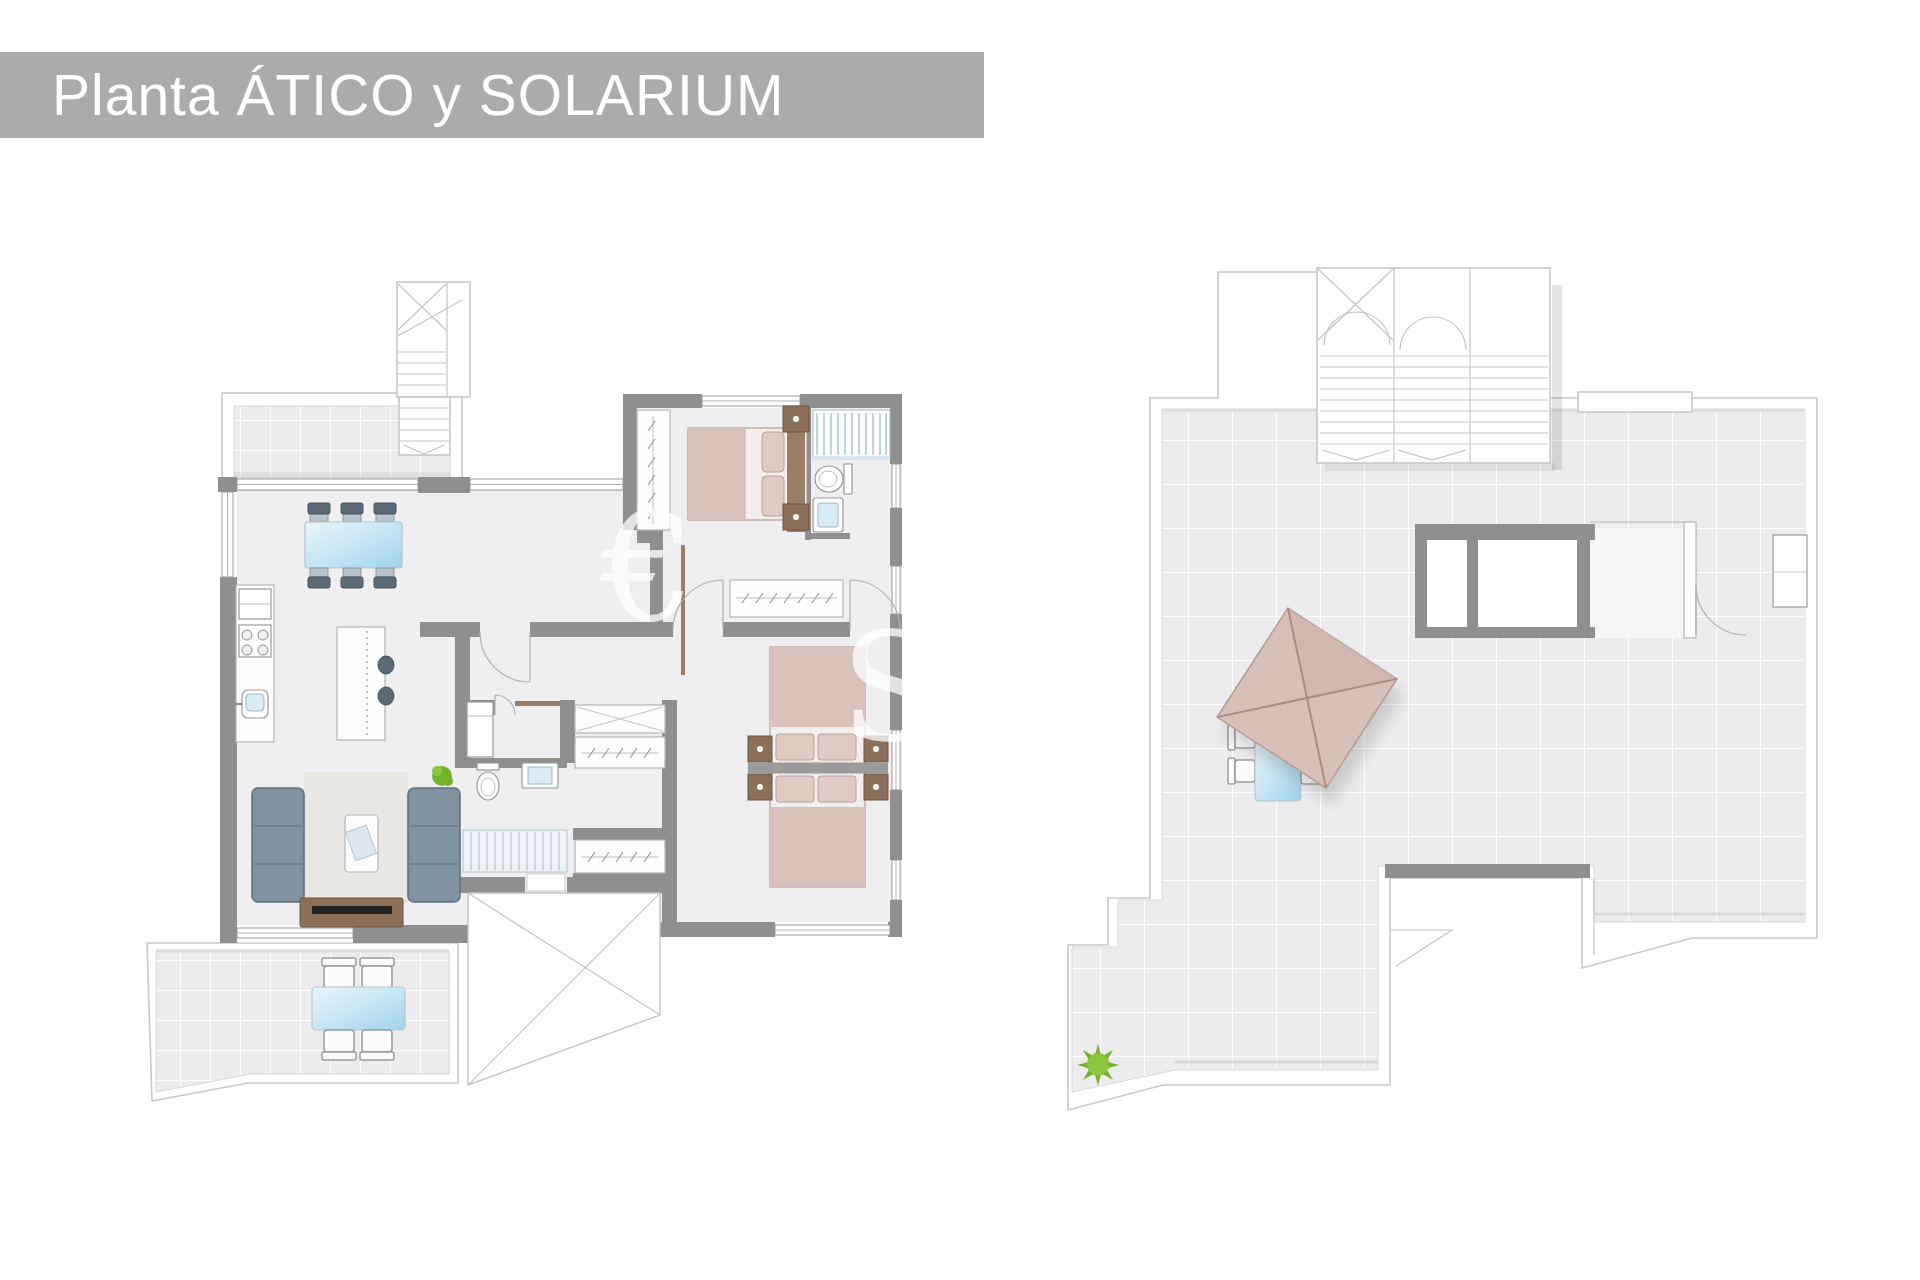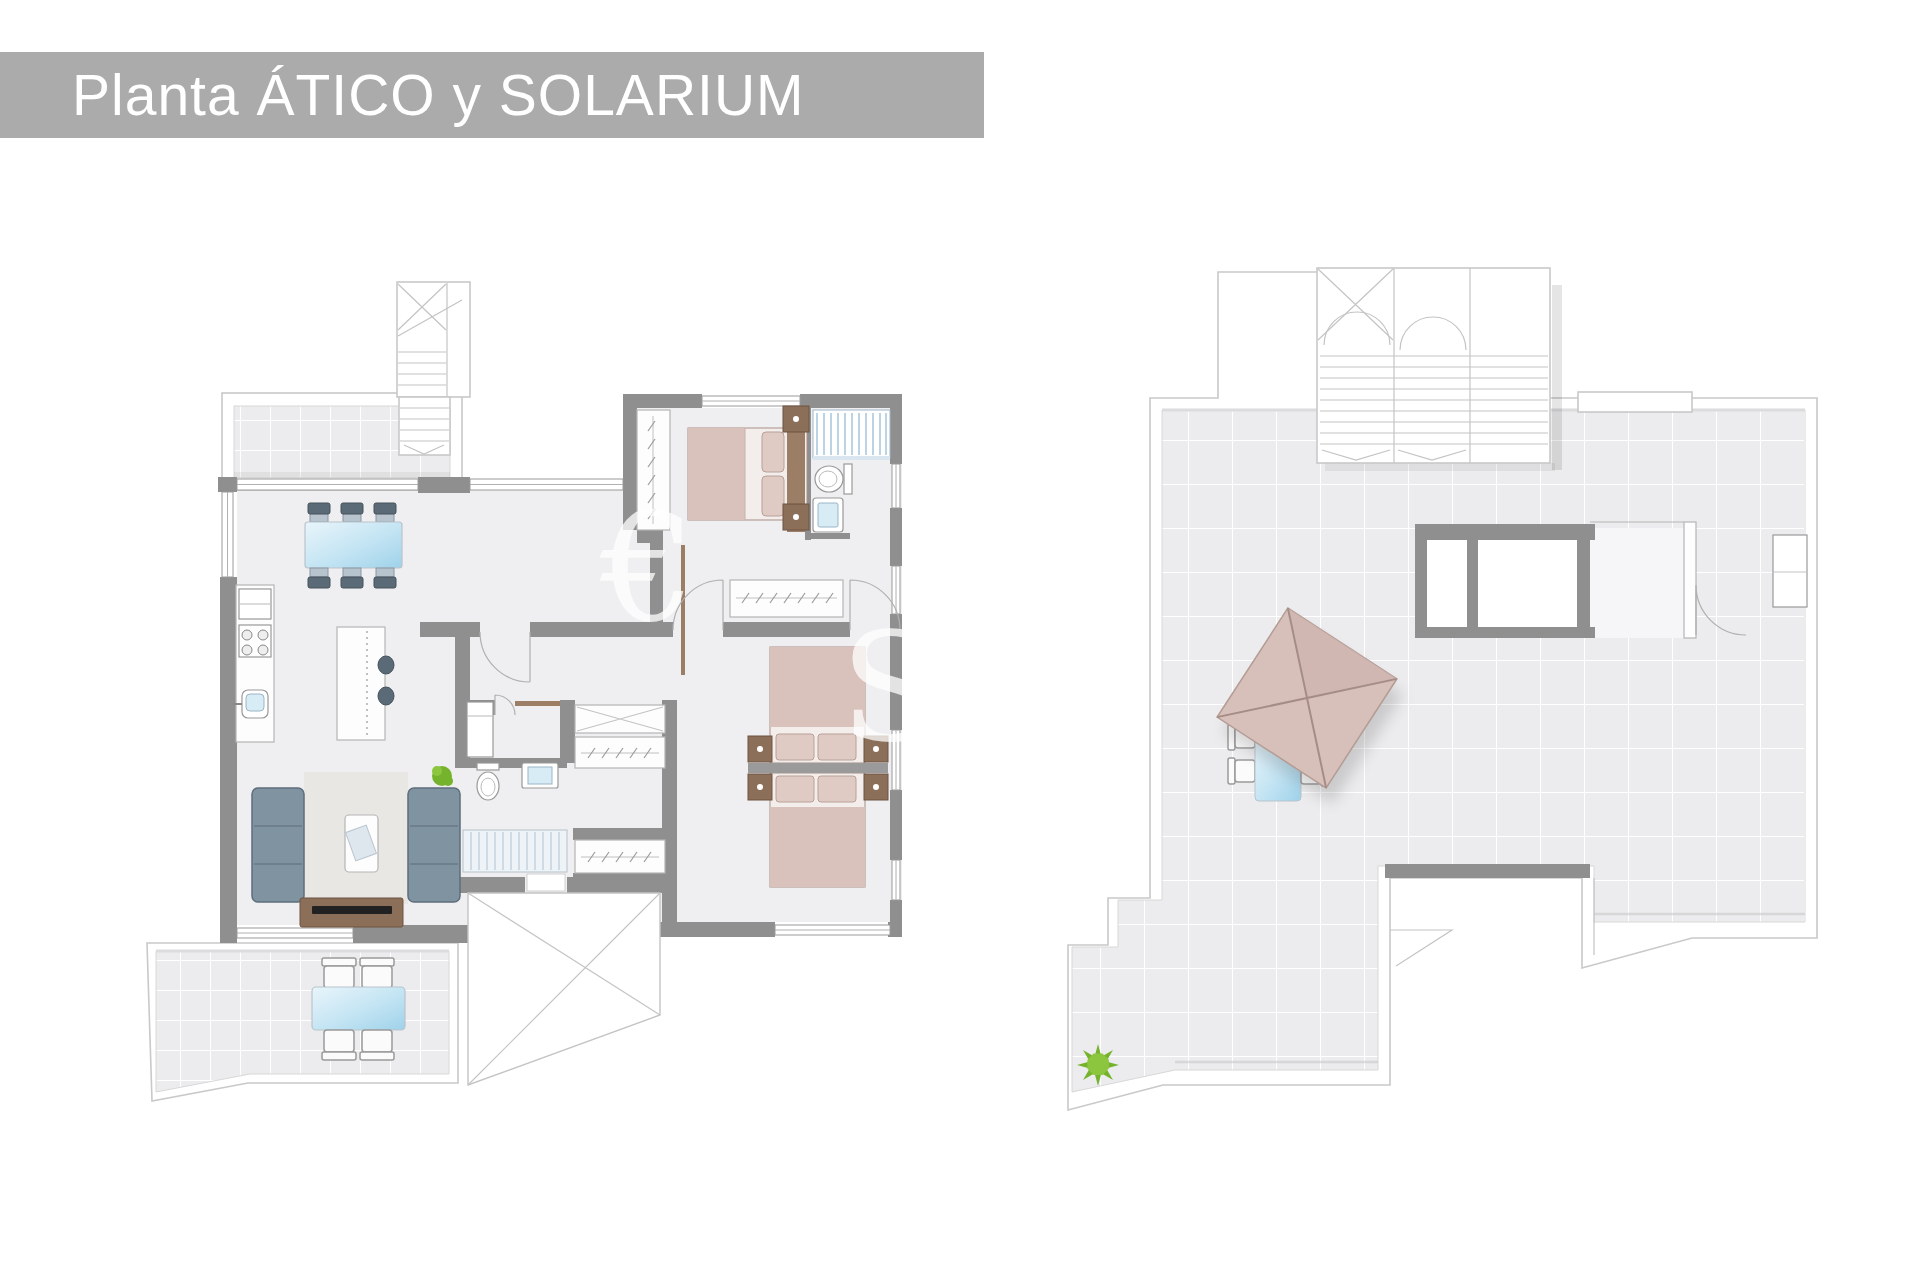--- a/index.html
+++ b/index.html
@@ -1,20 +1,20 @@
 <!DOCTYPE html>
 <html style="--title-bar: #ababab; --title-text: #ffffff; --wall: #8f8f8f; --wall-light: #b5b5b5; --outline: #c9c9c9; --floor: #efeff1; --tile: #ececee; --tile-line: #ffffff; --bed-pink: #d9c2bc; --bed-pink-dark: #a98f86; --wood-brown: #8b6f58; --wood-dark: #6d5442; --sofa-blue: #8093a1; --sofa-dark: #5d6e7c; --umbrella-pink: #d7c0ba; --umbrella-line: #a58d86; --plant-green: #76b32c;"><head>
 <meta charset="utf-8">
 <style>
   html,body{margin:0;padding:0;background:#fff;}
   .stage{position:relative;width:1920px;height:1280px;background:#fff;overflow:hidden;
          font-family:"Liberation Sans", sans-serif;}
   .title-bar{position:absolute;left:0;top:52px;width:984px;height:86px;
              background:var(--title-bar,#ababab);color:var(--title-text,#fff);
-             display:flex;align-items:center;padding-left:72px;box-sizing:border-box;
+             display:flex;align-items:center;padding-left:52px;box-sizing:border-box;
              font-size:57px;font-weight:400;letter-spacing:1px;white-space:nowrap;}
   svg{position:absolute;left:0;top:0;}
   
   .wall{fill:var(--wall,#8f8f8f);}
   .floor{fill:var(--floor,#efeff1);}
   .tilefill{fill:var(--tile,#ececee);}
   .tileline{stroke:var(--tile-line,#ffffff);stroke-width:2;}
   .outline{fill:#fff;stroke:var(--outline,#c9c9c9);stroke-width:1.6;}
   .tileedge{stroke:#d8d8d8;stroke-width:1;}
   .win{fill:#fff;stroke:#9a9a9a;stroke-width:1;}

